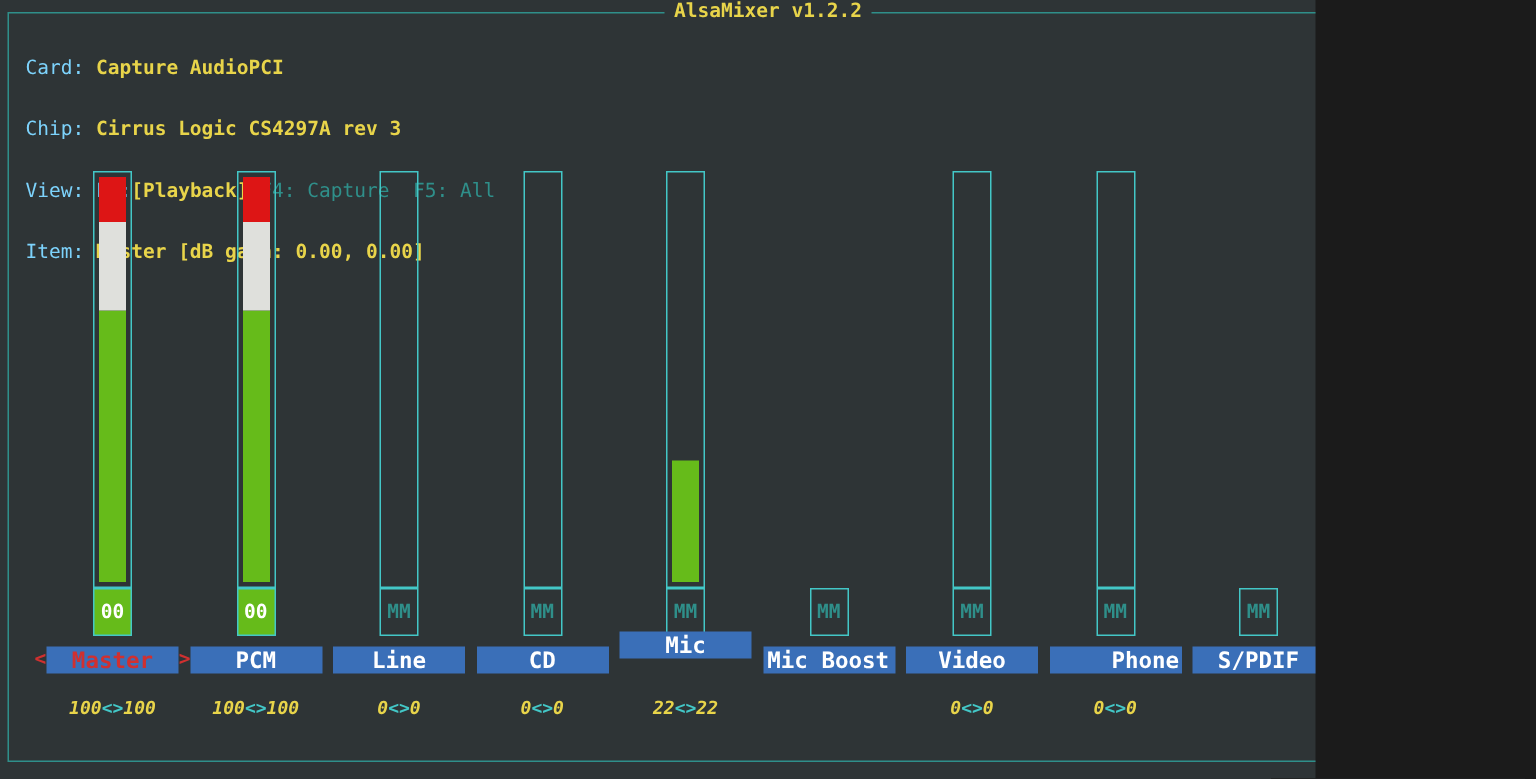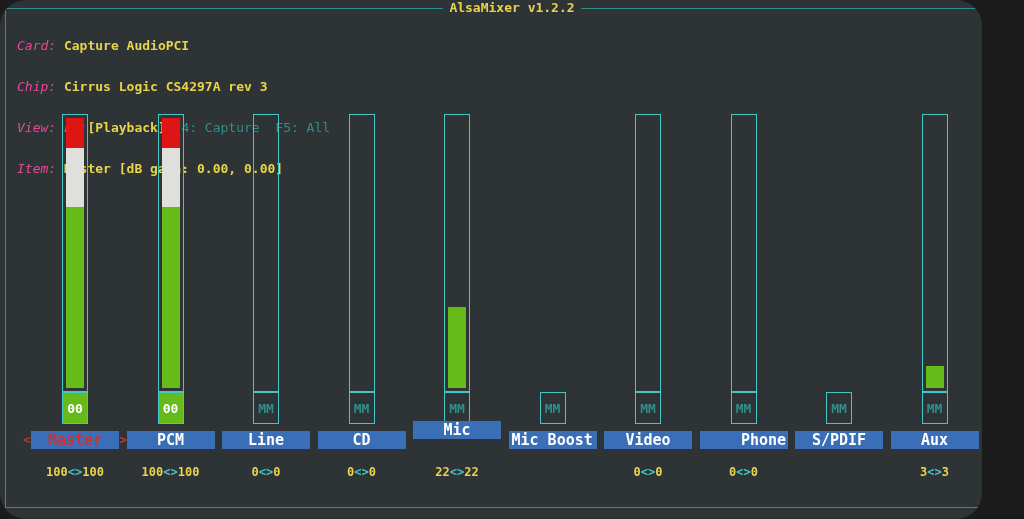--- a/index.html
+++ b/index.html
@@ -5,27 +5,26 @@
   html, body {
     margin: 0;
     padding: 0;
     background: #1b1b1b;
   }
   body {
     font-family: "DejaVu Sans Mono", "Liberation Mono", monospace;
   }
   #app {
     position: relative;
-    width: 982px;
+    width: 877px;
     height: 519px;
     background: #2e3436;
     overflow: hidden;
     font-size: 13px;
     line-height: 1;
-    border-radius: 26px;
     -webkit-font-smoothing: none;
   }
 
   
   .frame {
     position: absolute;
     left: 5px;
     top: 8px;
     width: 1012px;
     height: 500px;
@@ -52,21 +51,21 @@
   }
 
   
   .hdr {
     position: absolute;
     left: 17px;
     top: 12px;
     white-space: pre;
   }
   .hdr-row { height: 15px; line-height: 15px; white-space: pre; }
-  .lbl      { color: #ec4899; font-style: italic; }
+  .lbl      { color: #7dd3fc; }
   .val      { color: #e8d44a; font-weight: bold; }
   .dim      { color: #2f8f8a; }
 
   .keys {
     position: absolute;
     right: 18px;
     top: 12px;
     white-space: pre;
     text-align: left;
   }
@@ -140,20 +139,21 @@
     bottom: 72px;
     left: 0;
     width: 96px;
     text-align: center;
     color: #e8d44a;
     font-size: 12px;
     font-weight: bold;
     white-space: pre;
     height: 13px;
     line-height: 13px;
+    font-style: italic;
   }
   .valrow .arrows { color: #43c7c7; }
 
   
   .nametab {
     position: absolute;
     bottom: 72px;
     left: 50%;
     transform: translateX(-50%);
     width: 88px;

